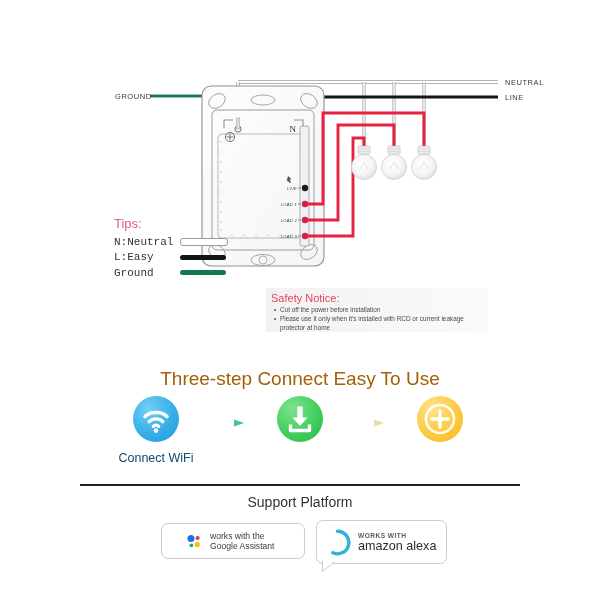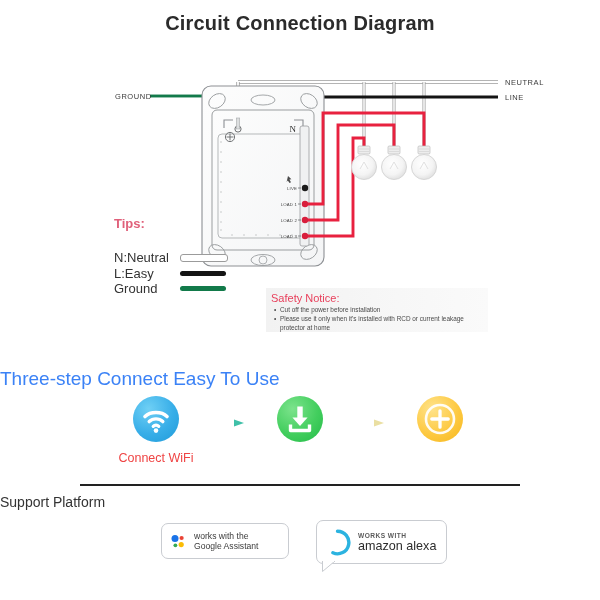--- a/index.html
+++ b/index.html
@@ -16,71 +16,70 @@
   
   #diagram{left:0;top:56px;width:600px;height:300px;}
   #diagram svg{display:block;}
 
   .wirelabel{font-size:7.5px;letter-spacing:.55px;fill:#3a3a3a;}
   .termlabel{font-size:4.3px;letter-spacing:.15px;fill:#3f3f3f;}
   .nlabel{font-size:9px;fill:#2e2e2e;font-family:"Liberation Serif",serif;}
 
   
   #tips{left:114px;top:216px;width:140px;}
-  #tips .hd{font-size:13px;color:#e0607a;margin-bottom:19px;font-weight:bold;}
+  #tips .hd{font-size:13px;color:#e0607a;margin-bottom:3px;}
   .legrow{display:flex;align-items:center;height:15.5px;}
-  .legrow .lb{font-size:13px;color:#333;width:66px;
-               font-family:Liberation Sans, sans-serif;}
+  .legrow .lb{font-size:11px;color:#333;width:66px;
+               font-family:Liberation Mono, monospace;}
   .sw{width:46px;height:5px;border-radius:3px;}
   .sw.neutral{height:6px;background:#fff;border:1px solid #9b9b9b;border-radius:3px;}
 
   
   #safety{left:266px;top:288px;width:222px;height:44px;
           background:linear-gradient(90deg,#f2f2f2 0%,#f7f7f7 60%,#fafafa 100%);}
   #safety .sh{font-size:11px;color:#e8405c;padding:4px 0 2px 5px;}
   #safety ul{margin:0;padding:0 4px 0 14px;list-style:none;}
   #safety li{font-size:6.4px;color:#4a4a4a;line-height:8.4px;position:relative;
              padding-left:0;margin-bottom:1px;}
   #safety li:before{content:"\2022";position:absolute;left:-6px;top:-.5px;font-size:6.5px;}
 
   
   #stepwrap{left:0;top:368px;width:600px;}
-  #stephd{text-align:left;font-size:19px;color:#3b82f6;}
+  #stephd{text-align:center;font-size:19px;color:#a16207;}
   #steps{position:relative;height:95px;margin-top:6px;}
   .step{position:absolute;width:150px;text-align:center;}
   .step.s1{left:81px;} .step.s2{left:225px;} .step.s3{left:365px;}
   .circ{width:46px;height:46px;border-radius:50%;margin:0 auto;position:relative;}
   .circ.blue{background:radial-gradient(circle at 34% 28%,#6fd0f5 0%,#38aee8 55%,#1f9ad9 100%);}
   .circ.green{background:radial-gradient(circle at 34% 28%,#7ce38c 0%,#43ce5e 55%,#22bb47 100%);}
-  .steplabel{font-size:12.5px;color:#ef4444;margin-top:9px;}
+  .steplabel{font-size:12.5px;color:#0c4a6e;margin-top:9px;}
   .arrow{position:absolute;height:10px;top:22px;}
   .arrow.a1{left:166px;width:80px;}
   .arrow.a2{left:306px;width:80px;}
   #stepline{position:absolute;left:80px;top:88px;width:440px;height:2px;background:#222;}
 
   
   #supwrap{left:0;top:494px;width:600px;}
-  #suphd{text-align:left;font-size:14px;color:#333;}
+  #suphd{text-align:center;font-size:14px;color:#333;}
   #badges{position:relative;height:62px;margin-top:13px;}
   .badge{position:absolute;background:#fff;border:1px solid #c9ccd1;border-radius:7px;
          display:flex;align-items:center;}
-  #badge-google{left:161px;top:0;width:118px;height:34px;padding-left:8px;}
+  #badge-google{left:161px;top:0;width:118px;height:34px;padding-left:24px;}
   #badge-alexa{left:316px;top:-3px;width:122px;height:42px;padding-left:7px;}
   .gtxt{font-size:8.6px;line-height:10.2px;color:#3b3b3b;margin-left:7px;}
   .atxt{margin-left:7px;}
   .atxt .t1{font-size:6.6px;letter-spacing:.45px;color:#5b5b5b;font-weight:bold;}
   .atxt .t2{font-size:12.6px;color:#2c2c2c;line-height:14px;margin-top:0px;}
   #alexa-tail{position:absolute;left:322px;top:38px;width:14px;height:11px;}
 </style>
 </head>
 <body>
 
 <div id="page">
 
-  <div class="abs" id="title">Circuit Connection Diagram</div>
 
   <div class="abs" id="diagram">
   <svg width="600" height="300" viewBox="0 0 600 300" xmlns="http://www.w3.org/2000/svg">
     <defs>
       <radialGradient id="bulbg" cx="42%" cy="38%" r="62%">
         <stop offset="0%" stop-color="#ffffff"></stop>
         <stop offset="70%" stop-color="#f4f4f4"></stop>
         <stop offset="100%" stop-color="#e2e2e2"></stop>
       </radialGradient>
       <linearGradient id="platefill" x1="0" y1="0" x2="1" y2="1">

